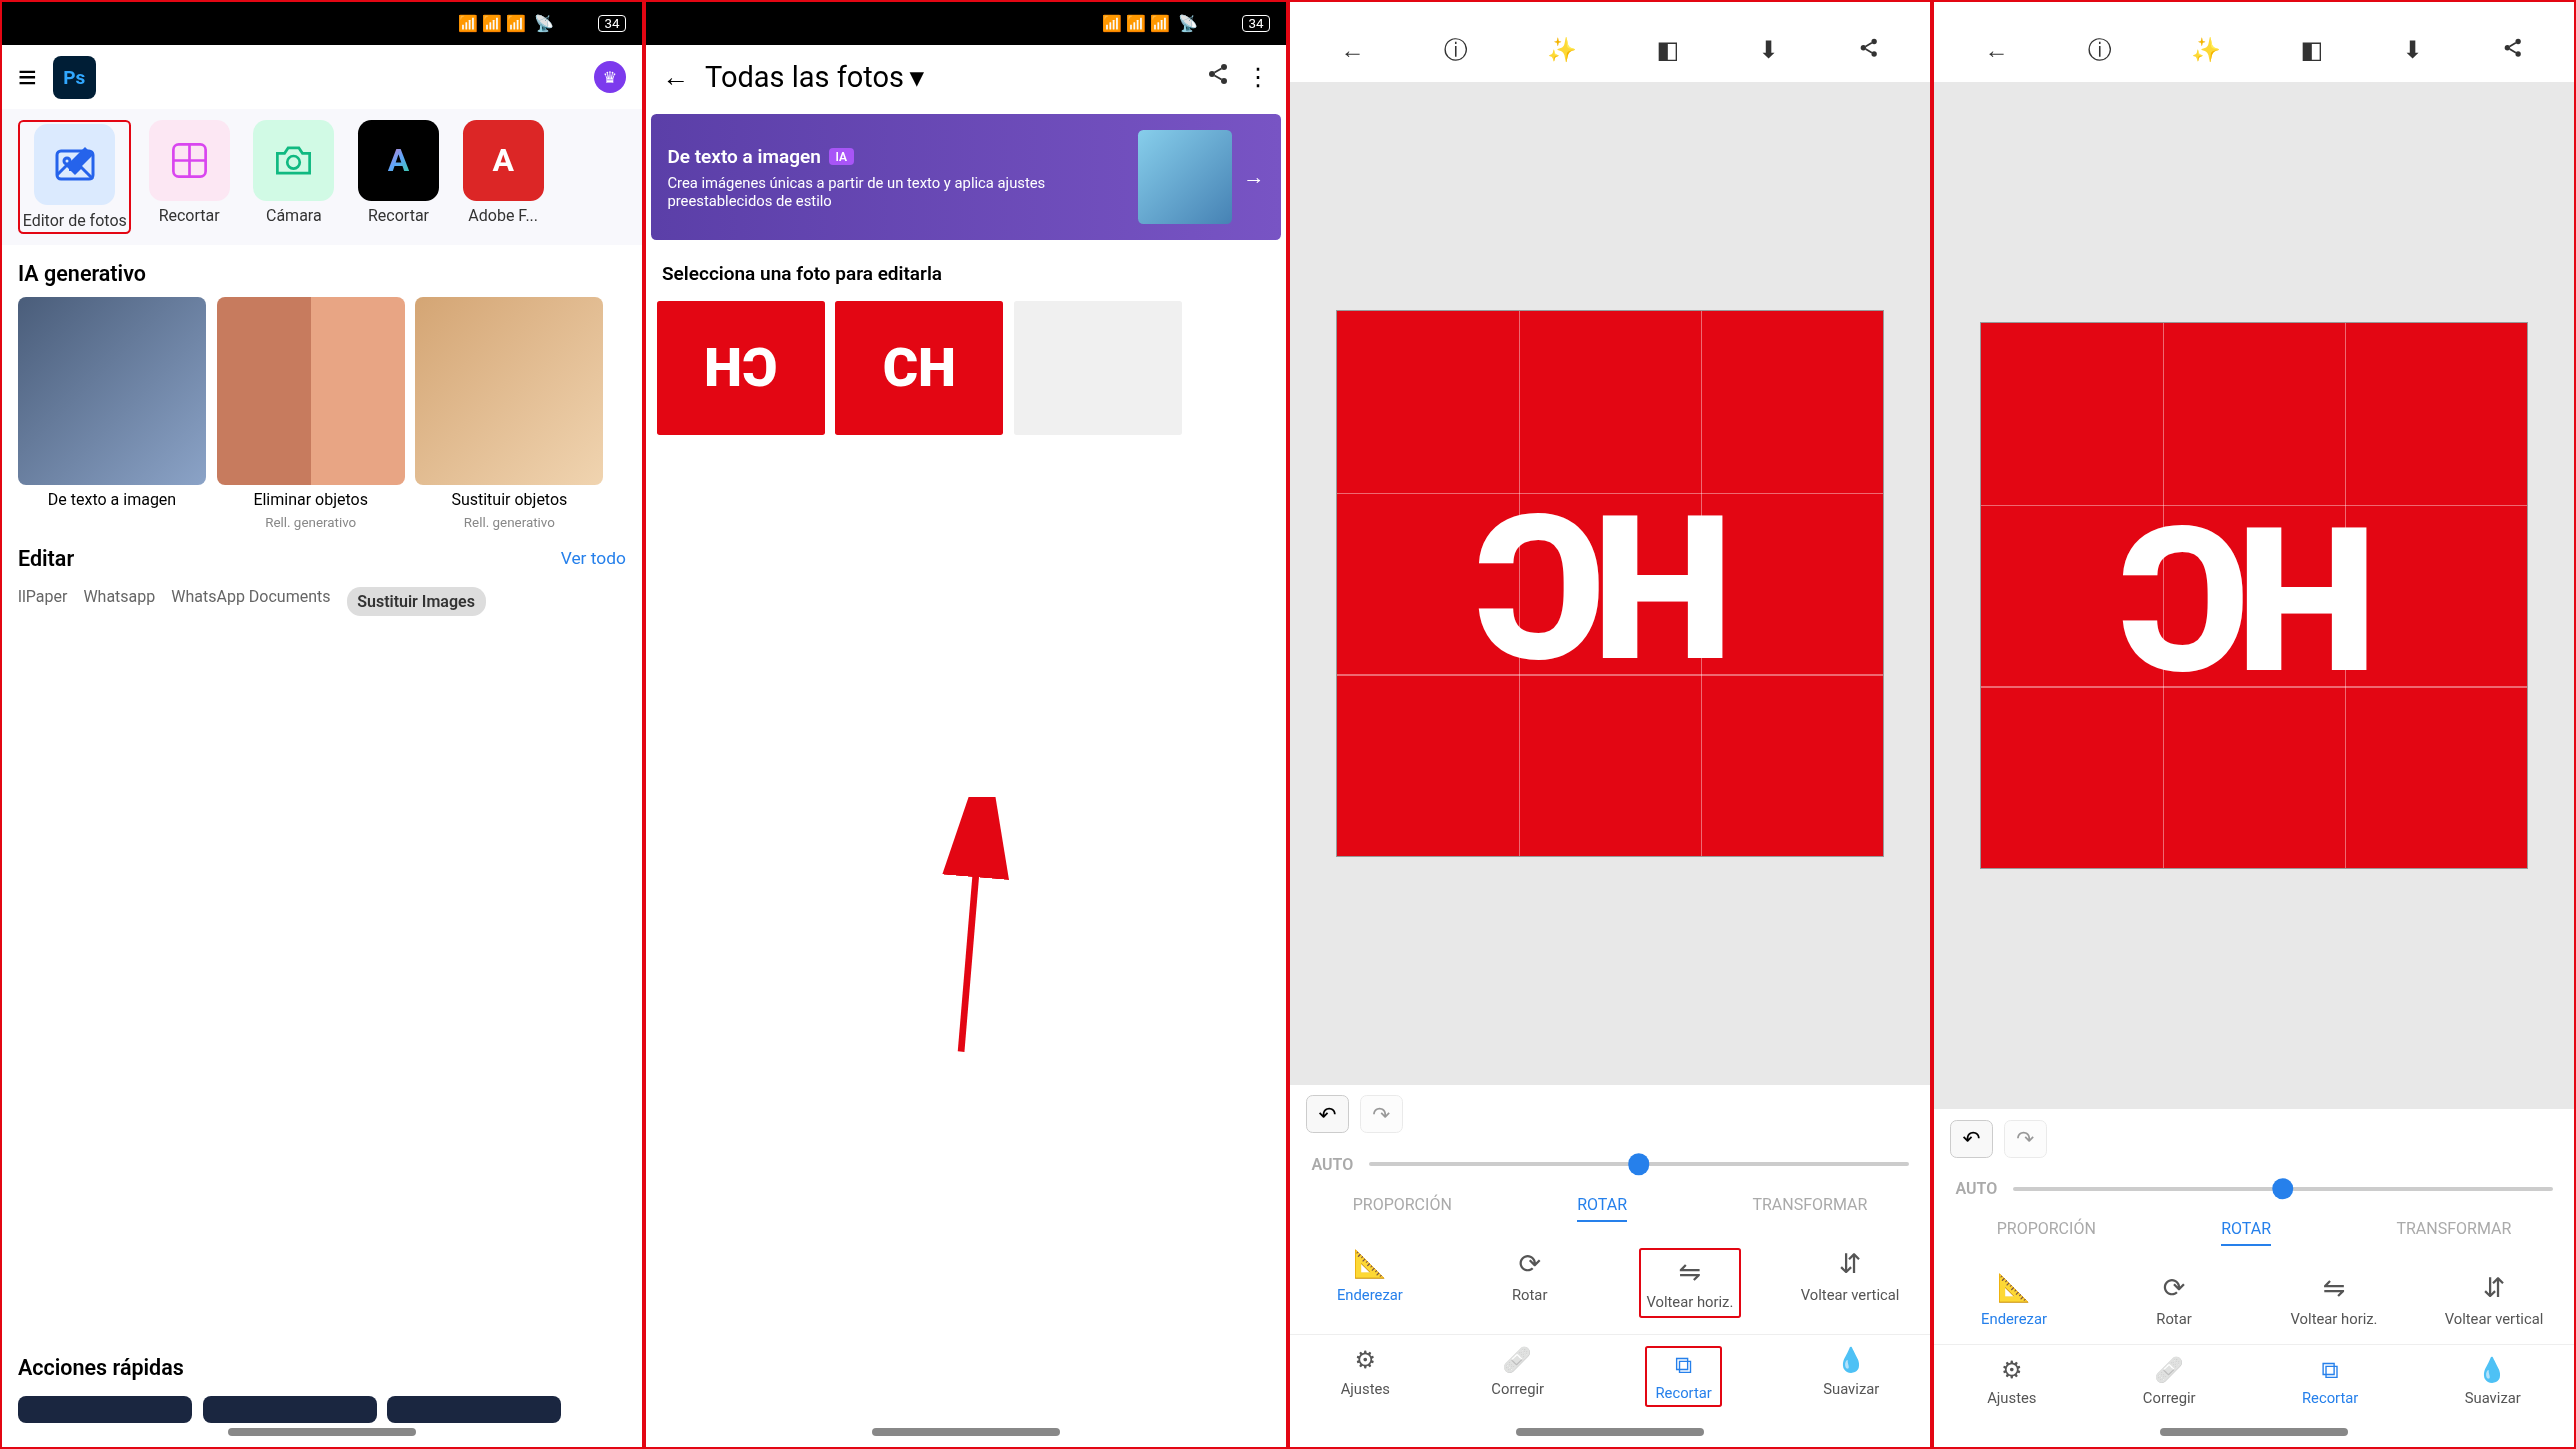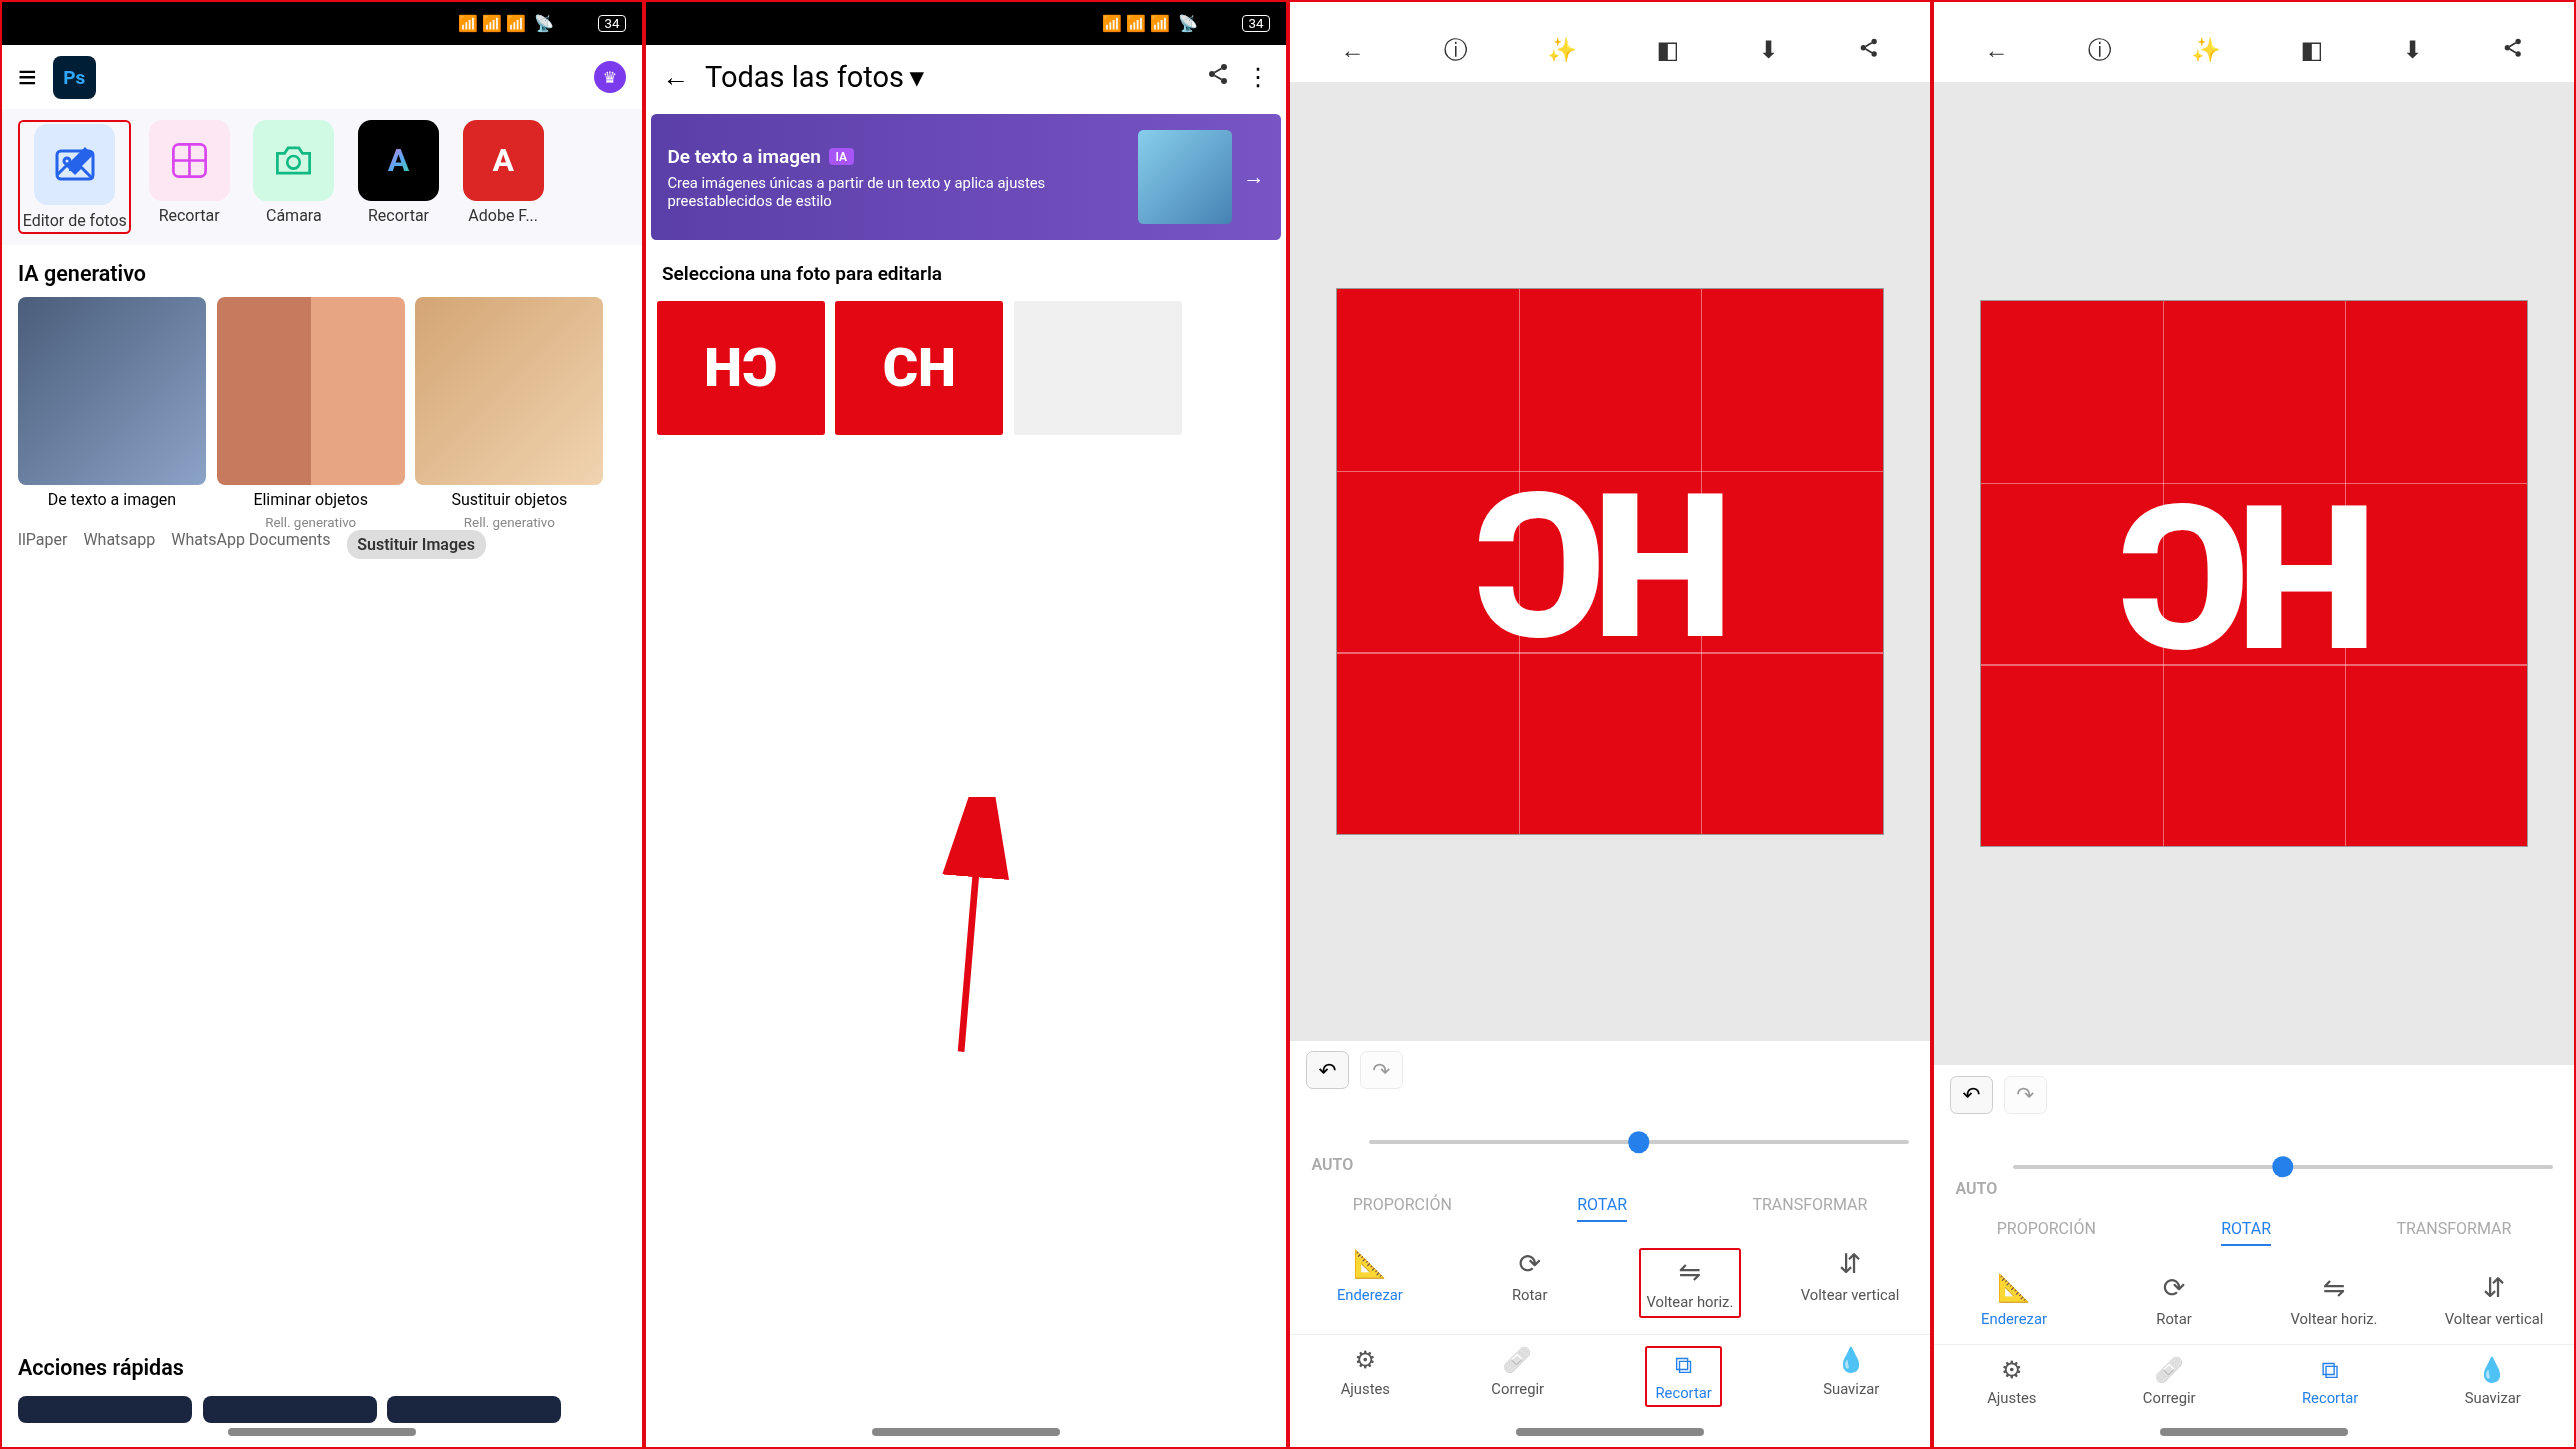--- a/index.html
+++ b/index.html
@@ -78,21 +78,21 @@
 .canvas-img .gl-h2 { top: 66.66%; left: 0; right: 0; height: 1.3px; }
 .canvas-text { color: #fff; font-size: 201px; font-weight: 900; letter-spacing: -13.4px; }
 .flipped-h { transform: scaleX(-1); }
 .rotated-180 { transform: rotate(180deg); }
 
 .undo-redo { display: flex; gap: 10.7px; padding: 10.7px 16px; }
 .ur-btn { width: 43px; height: 38px; border: 1.3px solid #ccc; border-radius: 6.7px; display: flex; align-items: center; justify-content: center; font-size: 21.5px; background: #f8f8f8; cursor: pointer; }
 .ur-btn.disabled { opacity: 0.4; }
 
 .slider-row { display: flex; align-items: center; gap: 16px; padding: 10.7px 21.5px; }
-.slider-label { color: #aaa; font-size: 16px; font-weight: 600; margin-top: 44px; }
+.slider-label { color: #aaa; font-size: 16px; font-weight: 600; }
 .slider-track { flex: 1; height: 4px; background: #ccc; border-radius: 2px; position: relative; }
 .slider-thumb { position: absolute; left: 50%; top: 50%; transform: translate(-50%, -50%); width: 21.5px; height: 21.5px; background: #2680eb; border-radius: 50%; }
 
 .crop-tabs { display: flex; justify-content: space-around; padding: 10.7px 0; font-size: 16px; color: #aaa; }
 .crop-tabs .active { color: #2680eb; border-bottom: 2px solid #2680eb; padding-bottom: 5.4px; }
 
 .flip-row { display: flex; justify-content: space-around; padding: 16px 0; }
 .flip-item { display: flex; flex-direction: column; align-items: center; gap: 5.4px; font-size: 14.8px; color: #555; cursor: pointer; min-width: 101px; }
 .flip-item .icon { font-size: 27px; }
 .flip-item.active { color: #2680eb; }
@@ -177,20 +177,24 @@
       <span class="ia-label">Eliminar objetos</span>
       <span class="ia-sublabel">Rell. generativo</span>
     </div>
     <div class="ia-card">
       <div class="ia-img person"></div>
       <span class="ia-label">Sustituir objetos</span>
       <span class="ia-sublabel">Rell. generativo</span>
     </div>
   </div>
 
+  <div class="editar-row">
+    <span class="section-title" style="padding:0">Editar</span>
+    <span class="ver-todo">Ver todo</span>
+  </div>
   <div class="tabs-row">
     <span>llPaper</span>
     <span>Whatsapp</span>
     <span>WhatsApp Documents</span>
     <span class="active">Sustituir Images</span>
   </div>
 
   <div style="flex:1"></div>
   <div class="acciones">Acciones rápidas</div>
   <div class="qa-row">

